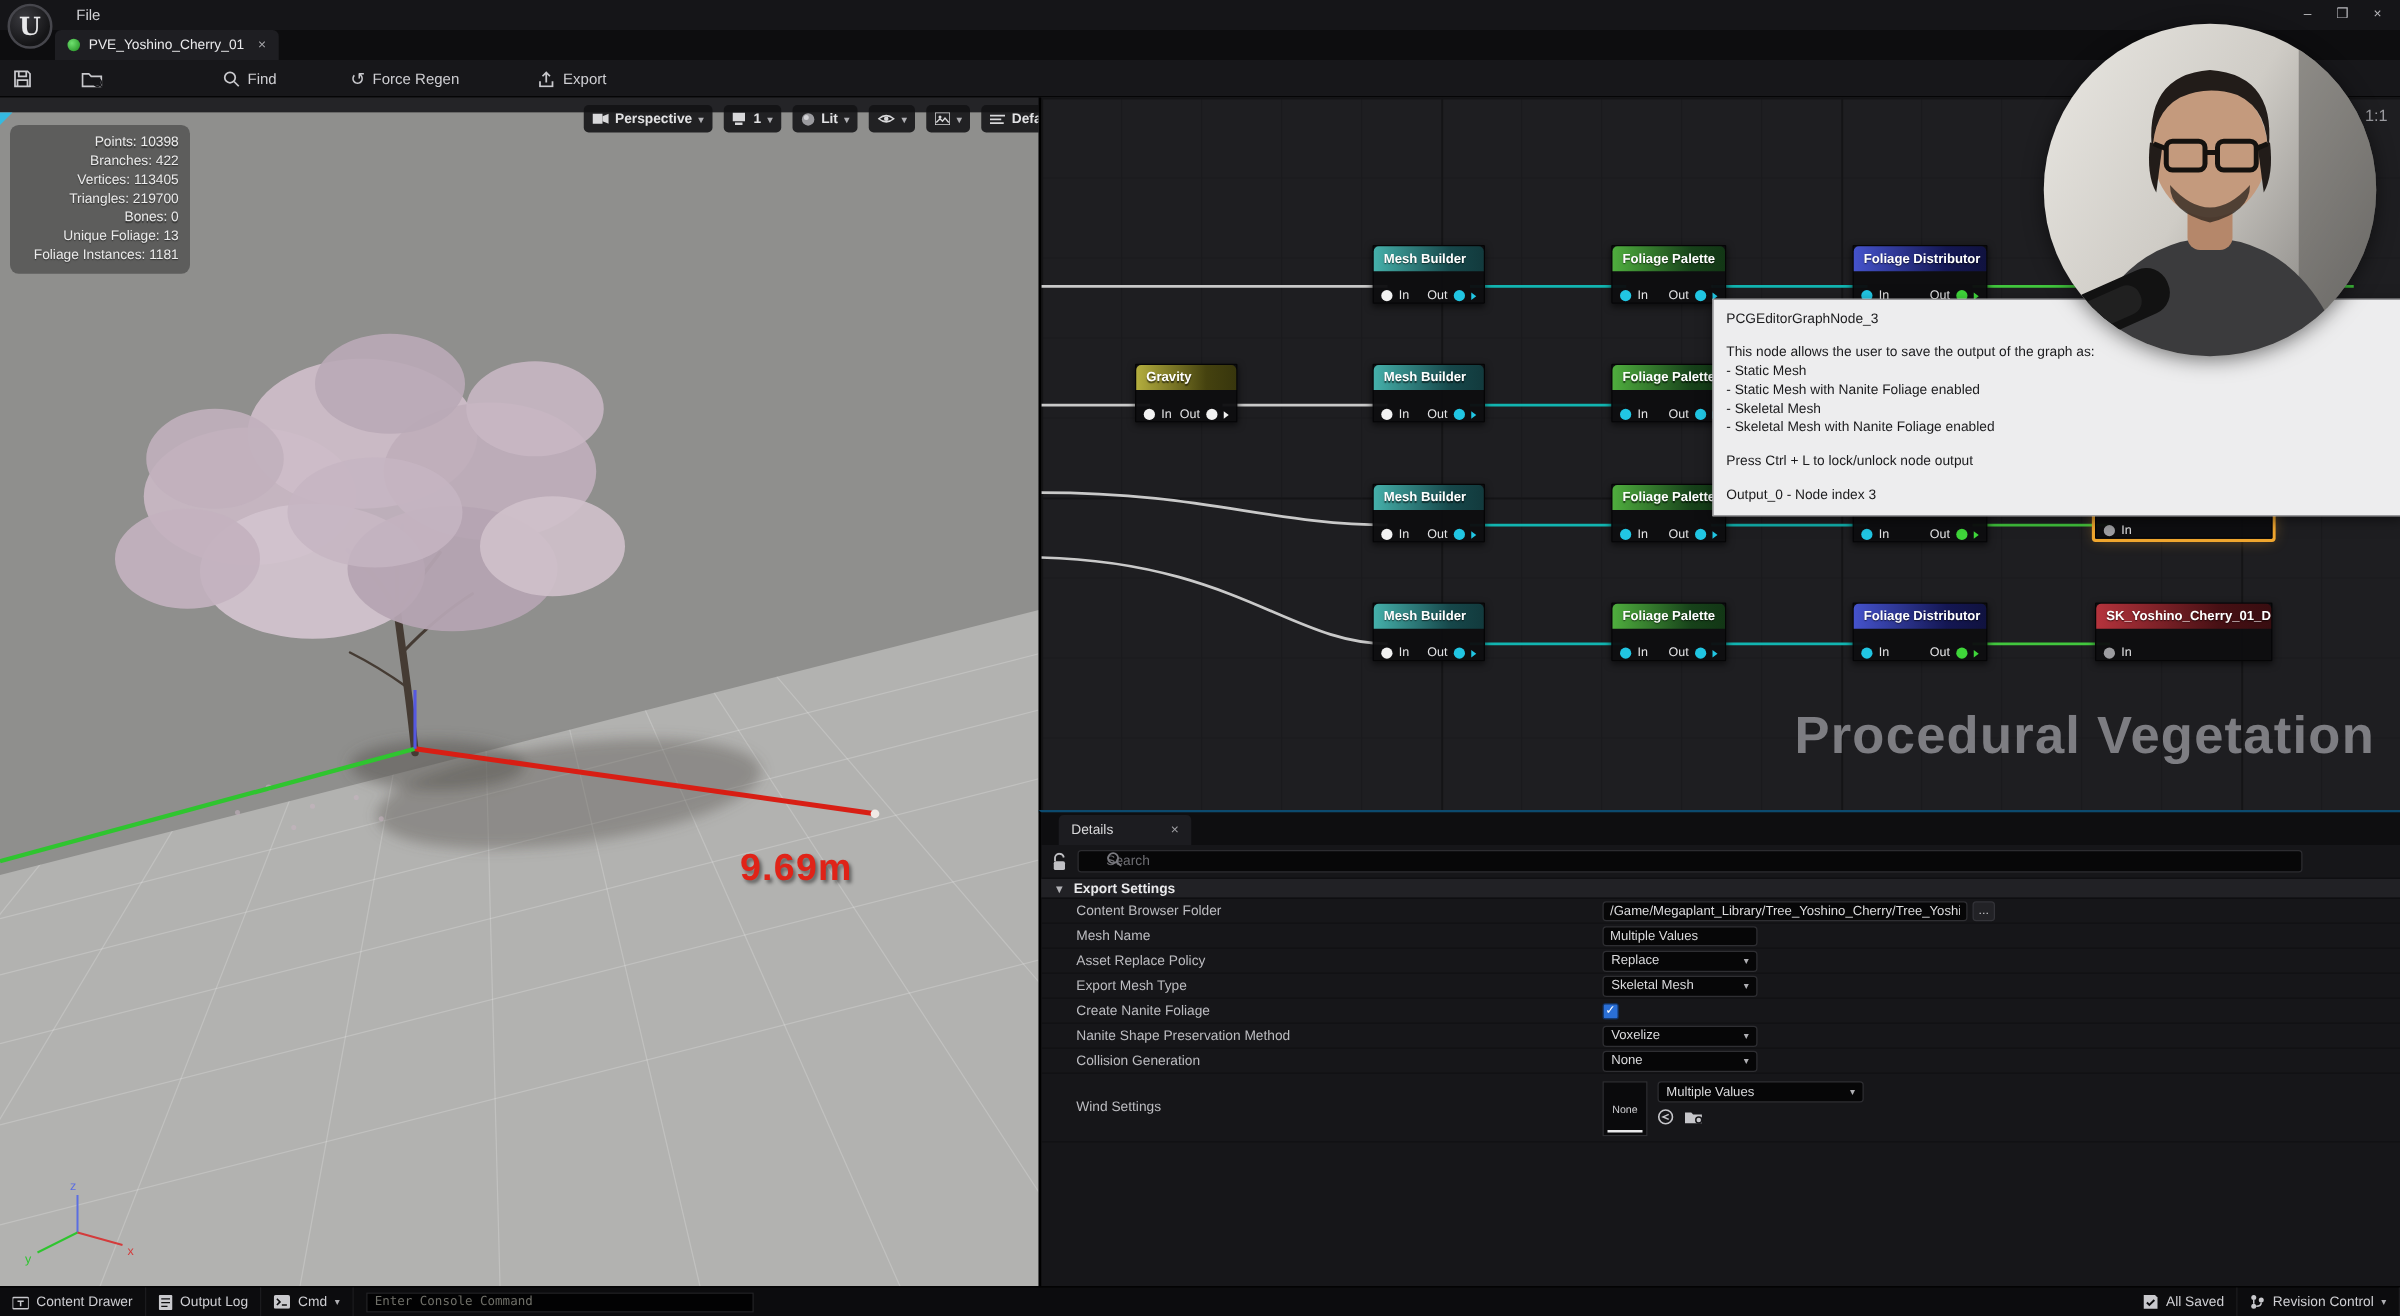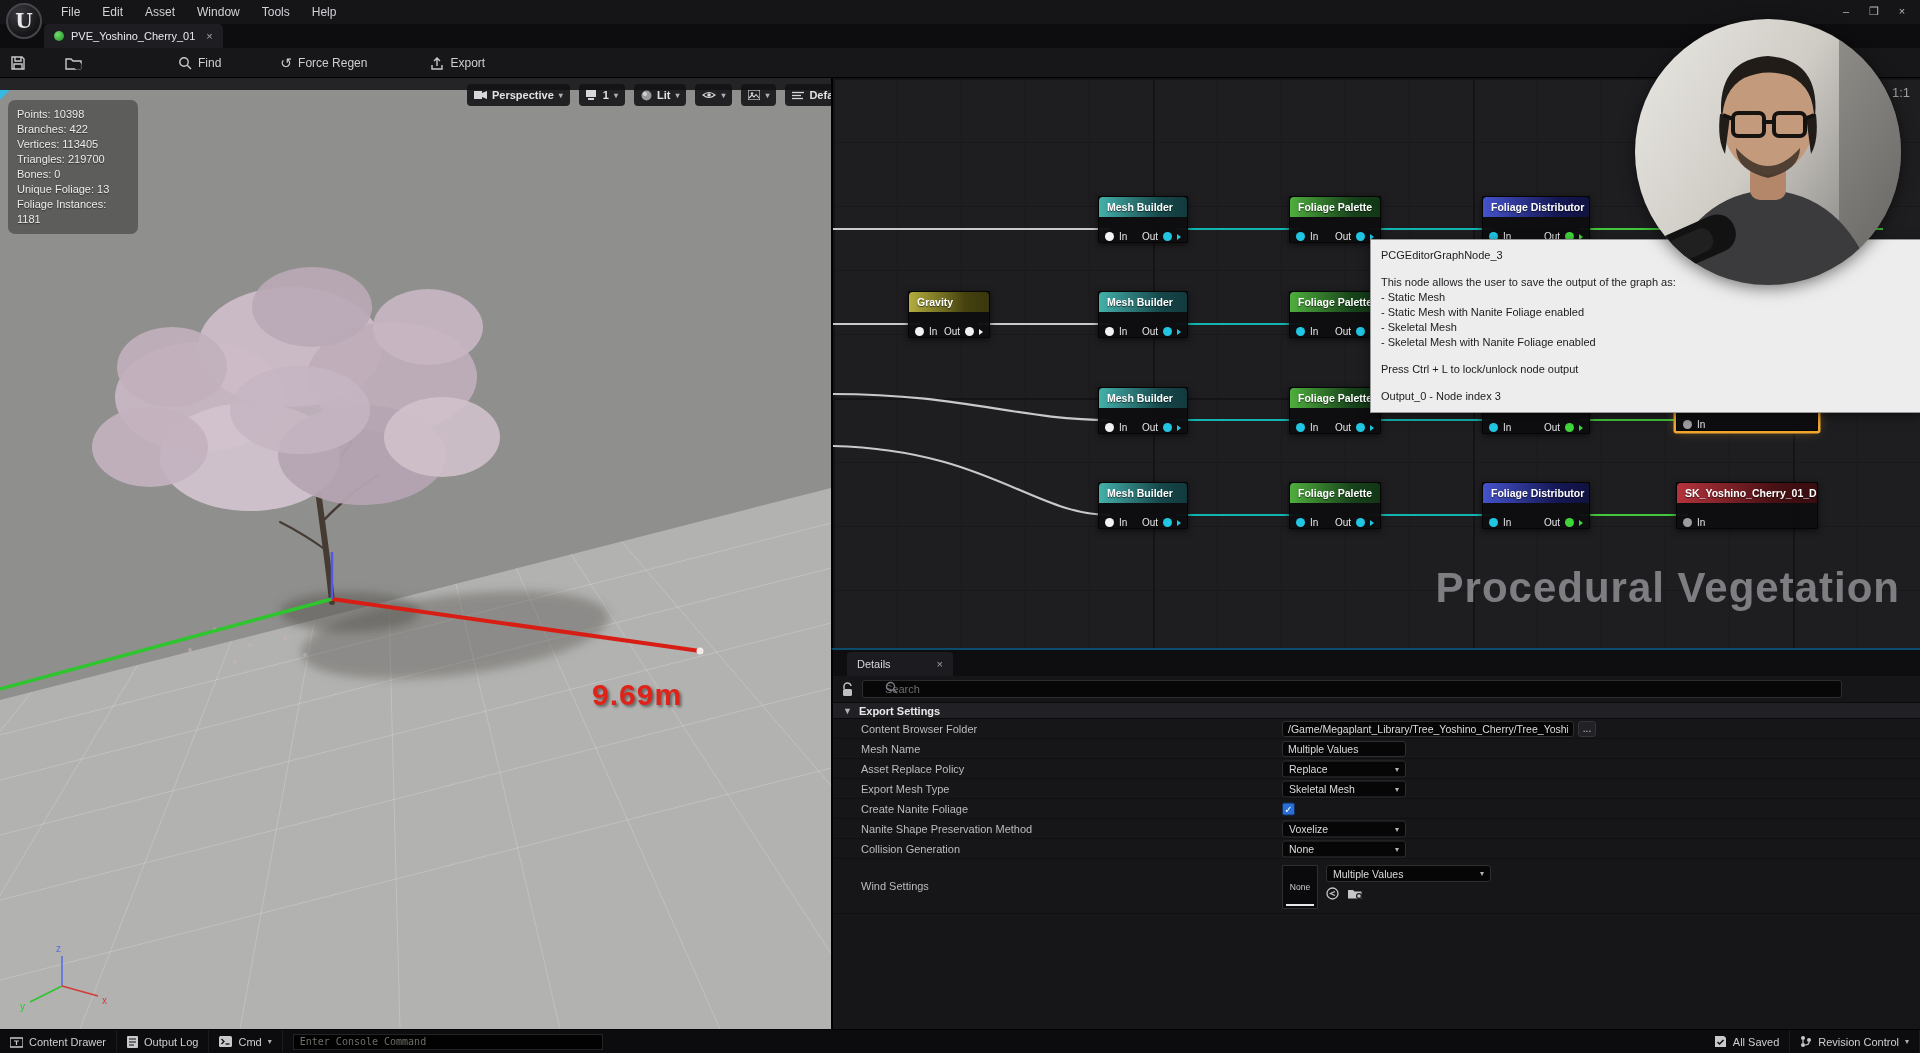--- a/index.html
+++ b/index.html
@@ -6,21 +6,21 @@
   html,body { width:1920px; height:1053px; background:#000; overflow:hidden;
               font-family:"Liberation Sans", sans-serif; -webkit-font-smoothing:antialiased; }
   #app { position:relative; width:1920px; height:1053px; background:#0d0d0f; }
 
   
   .menubar { position:absolute; left:0; top:0; width:1920px; height:24px; background:#151518; }
   .logo { position:absolute; left:6px; top:3px; width:36px; height:36px; border-radius:50%;
           background:radial-gradient(circle at 35% 30%, #3a3a3f, #151517 70%);
           border:2px solid #46464c; z-index:40; color:#e8e8ea; text-align:center;
           font-family:"DejaVu Serif", serif; font-weight:bold; font-size:20px; line-height:32px; }
-  .menu-items { position:absolute; left:50px; top:0; height:24px; display:flex; }
+  .menu-items { position:absolute; left:50px; top:0; height:24px; display:flex;flex-direction:column; }
   .menu-item { padding:0 11px; line-height:24px; font-size:12px; color:#d2d2d6; cursor:default; }
   .win-btns { position:absolute; right:4px; top:0; height:24px; display:flex; }
   .win-btn { width:28px; text-align:center; line-height:22px; color:#b8b8bc; font-size:11px; }
 
   .tabbar { position:absolute; left:0; top:24px; width:1920px; height:24px; background:#0d0d0f; }
   .tab { position:absolute; left:44px; top:0; height:24px; min-width:160px; background:#1e1e22;
          border-radius:5px 5px 0 0; display:flex; align-items:center; gap:7px; padding:0 10px; }
   .tab-dot { width:10px; height:10px; border-radius:50%; background:radial-gradient(circle at 35% 35%, #6fe06f, #1e8a1e); }
   .tab-label { font-size:11px; color:#eaeaec; }
   .tab-close { color:#a8a8ac; font-size:11px; margin-left:4px; }
@@ -37,22 +37,22 @@
   
   .viewport { position:absolute; left:0; top:78px; width:831px; height:951px; background:#242427; overflow:hidden; }
   .vp-canvas { position:absolute; left:0; top:12px; width:831px; height:939px;
                background:linear-gradient(#949492, #8a8a88 60%); }
   .vp-corner { position:absolute; left:0; top:12px; width:0; height:0;
                border-top:10px solid #35b9e0; border-right:10px solid transparent; }
   .vp-toolbar { position:absolute; top:6px; left:467px; display:flex; gap:9px; }
   .vp-chip { background:rgba(18,18,20,0.88); border-radius:4px; height:22px; display:flex;
              align-items:center; gap:5px; padding:0 7px; color:#e2e2e4; font-size:11px;font-weight:bold; }
   .chev { font-size:8px; color:#b0b0b4; }
-  .stats { position:absolute; left:8px; top:22px; width:130px; background:rgba(52,52,52,0.55);
-           border-radius:7px; padding:7px 9px; }
+  .stats { position:absolute; left:8px; top:22px; width:144px; background:rgba(52,52,52,0.55);
+           border-radius:7px; padding:7px 9px;text-align:right; }
   .stats div { font-size:11px; line-height:15px; color:#ececec; text-shadow:0 1px 1px rgba(0,0,0,0.5); }
   .measure-label { position:absolute; left:592px; top:600px; font-size:30px; font-weight:bold;
                    color:#e02318; text-shadow:2px 2px 3px rgba(0,0,0,0.45); letter-spacing:1px; }
   .gizmo { position:absolute; left:16px; top:862px; }
   .gizmo text { font-size:10px; font-family:"Liberation Sans", sans-serif; }
 
   
   .graph { position:absolute; left:831px; top:78px; width:1089px; height:570px; overflow:hidden;
            background-color:#1e1e21;
            background-image:

